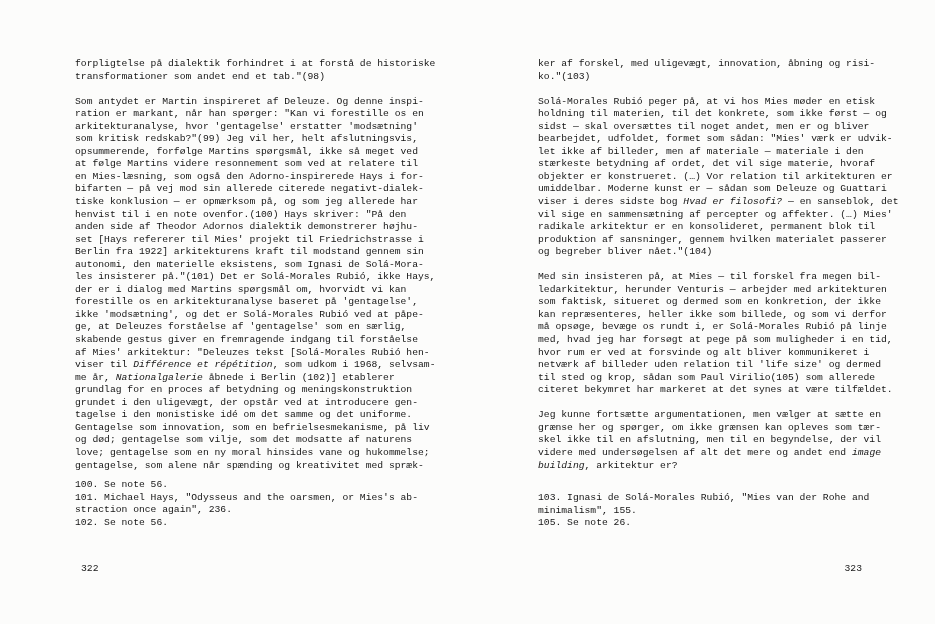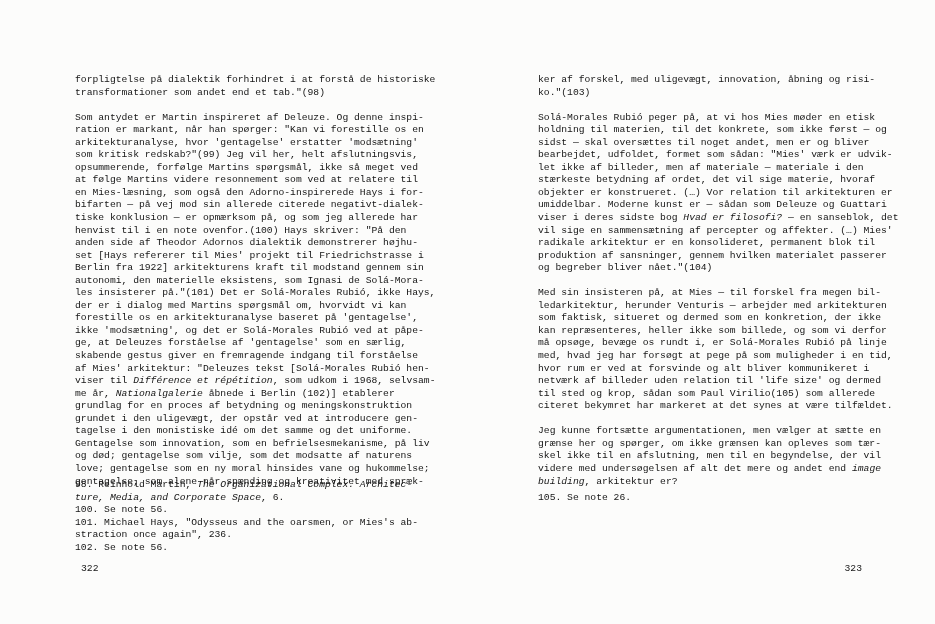--- a/index.html
+++ b/index.html
@@ -20,21 +20,20 @@
   .spread {
     position: absolute;
     inset: 0;
   }
   .col {
     position: absolute;
     top: 58px;
     width: 380px;
     line-height: 12.55px;
     letter-spacing: 0;
-    margin-top: 16px;
   }
   .col-left  { left: 75px; }
   .col-right { left: 538px; font-family: Liberation Mono, monospace; }
   .para {
     margin: 0 0 12.55px 0;
     white-space: pre-wrap;
     text-align: left;
   }
   .fn-block {
     position: absolute;
@@ -90,22 +89,20 @@
 grundlag for en proces af betydning og meningskonstruktion
 grundet i den uligevægt, der opstår ved at introducere gen-
 tagelse i den monistiske idé om det samme og det uniforme.
 Gentagelse som innovation, som en befrielsesmekanisme, på liv
 og død; gentagelse som vilje, som det modsatte af naturens
 love; gentagelse som en ny moral hinsides vane og hukommelse;
 gentagelse, som alene når spænding og kreativitet med spræk-</span></p>
   </div>
 
   <div class="fn-block fn-block-left">
-    <p class="fn"><span>98. Reinhold Martin, </span><span class="it">The Organizational Complex. Architec-
-ture, Media, and Corporate Space</span><span>, 6.</span></p>
     <p class="fn"><span>100. Se note 56.</span></p>
     <p class="fn"><span>101. Michael Hays, "Odysseus and the oarsmen, or Mies's ab-
 straction once again", 236.</span></p>
     <p class="fn"><span>102. Se note 56.</span></p>
   </div>
 
   <div class="pagenum pagenum-left">322</div>
 
   <div class="col col-right">
     <p class="para"><span>ker af forskel, med uligevægt, innovation, åbning og risi-
@@ -134,18 +131,20 @@
 til sted og krop, sådan som Paul Virilio(105) som allerede
 citeret bekymret har markeret at det synes at være tilfældet.</span></p>
     <p class="para"><span>Jeg kunne fortsætte argumentationen, men vælger at sætte en
 grænse her og spørger, om ikke grænsen kan opleves som tær-
 skel ikke til en afslutning, men til en begyndelse, der vil
 videre med undersøgelsen af alt det mere og andet end </span><span class="it">image
 building</span><span>, arkitektur er?</span></p>
   </div>
 
   <div class="fn-block fn-block-right">
+    <p class="fn"><span>103. Ignasi de Solá-Morales Rubió, "Mies van der Rohe and
+minimalism", 155.</span></p>
     <p class="fn"><span>105. Se note 26.</span></p>
   </div>
 
   <div class="pagenum pagenum-right">323</div>
 
 </div>
 
 </body></html>

